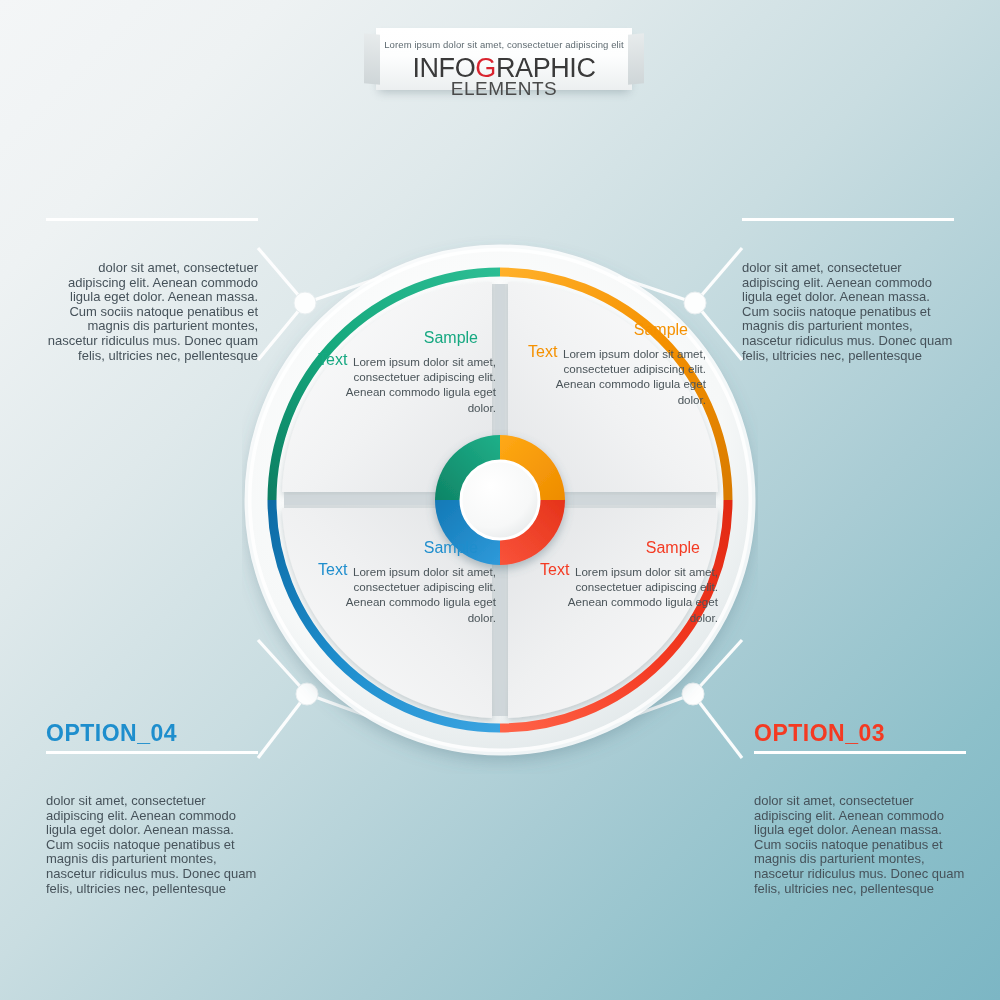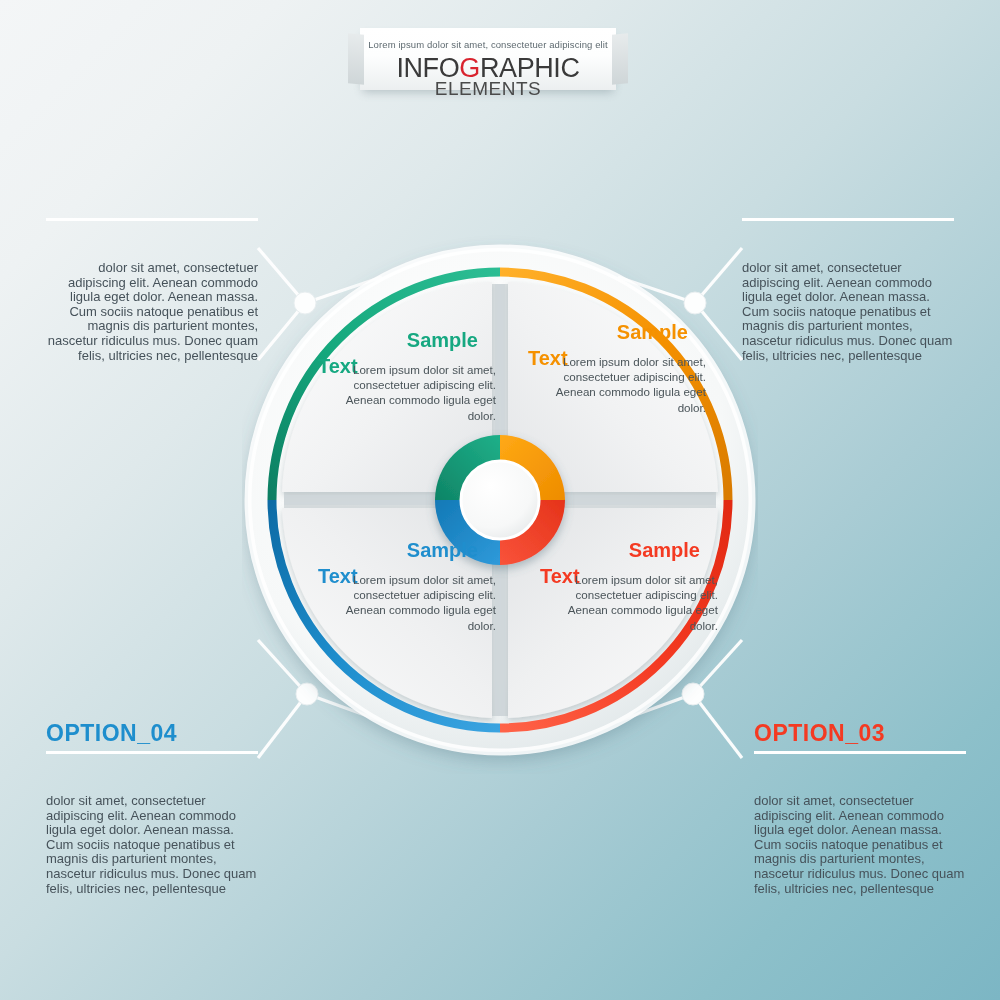--- a/index.html
+++ b/index.html
@@ -13,21 +13,21 @@
 
   #stage {
     position:relative;
     width:1000px; height:1000px;
     background:linear-gradient(135deg,#f4f6f7 0%, #eef2f3 14%, #dfe9eb 30%, #c9dde1 48%, #a9ccd4 68%, #8dc0ca 85%, #7cb6c4 100%);
     overflow:hidden;
   }
 
   
   #banner {
-    position:absolute; left:360px; top:28px;
+    position:absolute; left:376px; top:28px;
     width:256px; height:62px;
     background:linear-gradient(180deg,#ffffff 0%,#fdfefe 45%,#eceff0 100%);
     box-shadow:0 5px 9px -3px rgba(80,100,110,.33);
     z-index:6;
   }
   #banner:before, #banner:after{
     content:""; position:absolute; top:6px; width:16px; height:50px; z-index:-1;
     background:linear-gradient(180deg,#e7ebec,#cfd6d8);
   }
   #banner:before{ left:-12px; transform:skewY(5deg); }
@@ -70,21 +70,21 @@
   #opt1 .opt-title{ color:#15a87d; }
   #opt2 .opt-title{ color:#f59100; }
   #opt3 .opt-title{ color:#f43a22; }
   #opt4 .opt-title{ color:#1e8ecd; }
 
   
   #wheel { position:absolute; left:242px; top:226px; width:516px; height:548px; z-index:3; }
 
   
   .quad { position:absolute; width:178px; z-index:4; }
-  .quad-head { font-size:20px; font-weight:bold; line-height:1; }
+  .quad-head { font-size:16px; font-weight:normal; line-height:1; }
   .quad-head .sample { display:block; text-align:right; padding-right:18px;}
   .quad-head .txt    { display:block; margin-top:6px; padding-right:0; }
   .quad-body { font-size:11.6px; line-height:15.2px; color:#4a5459; text-align:right; margin-top:-14px; }
 
   #q1 { left:318px; top:330px; }
   #q2 { left:528px; top:322px; }
   #q4 { left:318px; top:540px; }
   #q3 { left:540px; top:540px; }
 
   #q1 .quad-head{ color:#16a881; }

